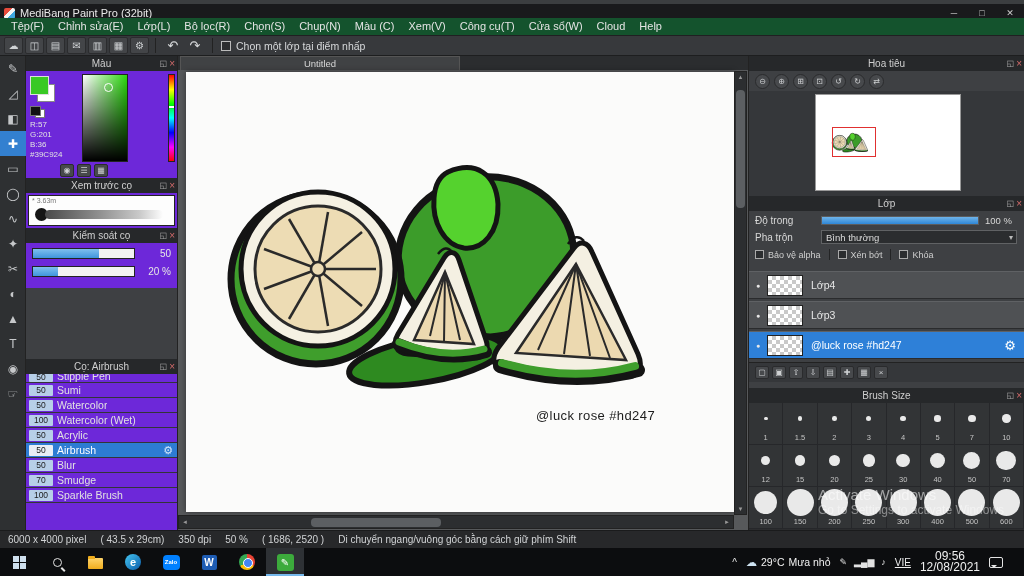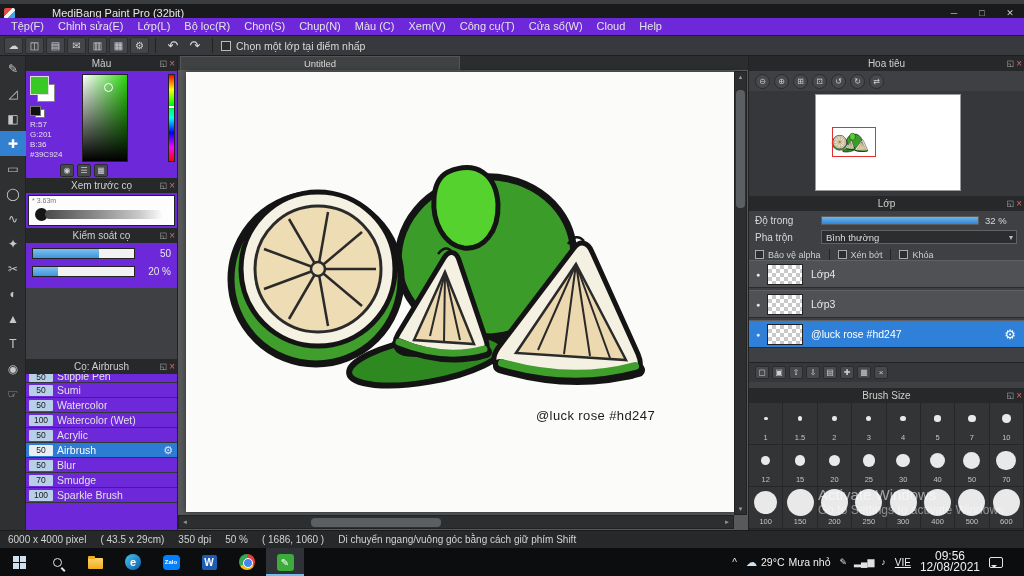--- a/index.html
+++ b/index.html
@@ -1,27 +1,27 @@
 <!DOCTYPE html>
 <html><head>
 <meta charset="utf-8">
 <style>
   * { box-sizing: border-box; margin: 0; padding: 0; user-select: none; }
   html,body { width:1024px; height:576px; overflow:hidden; }
   body { position:relative; font-family:"Liberation Sans", sans-serif; background:#3b3e40; color:#ddd; }
 
   
-  .titlebar{position:absolute;left:0;top:4px;width:1024px;height:18px;background:#191a1c;display:flex;align-items:center;font-size:11px;gap:32px;}
+  .titlebar{position:absolute;left:0;top:4px;width:1024px;height:18px;background:#191a1c;display:flex;align-items:center;font-size:11px;}
   .app-icon{width:11px;height:11px;margin:0 5px 0 4px;border-radius:2px;background:linear-gradient(135deg,#e84b3c 0 40%,#f5f5f5 40% 60%,#3fa7e0 60%);}
   .title-text{color:#e8e8e8;}
   .win-controls{margin-left:auto;display:flex;height:100%;}
   .wc{width:28px;height:100%;display:flex;align-items:center;justify-content:center;color:#ccc;font-size:9px;}
 
   
-  .menubar{position:absolute;left:0;top:18px;width:1024px;height:17px;background:#6d28d9;display:flex;align-items:center;padding-left:4px;}
+  .menubar{position:absolute;left:0;top:18px;width:1024px;height:17px;background:#14532d;display:flex;align-items:center;padding-left:4px;}
   .menu-item{padding:0 7px;font-size:11px;color:#e4e4e4;line-height:17px;}
 
   
   .toolbar{position:absolute;left:0;top:35px;width:1024px;height:21px;background:#37393c;border-top:1px solid #202022;border-bottom:1px solid #1d1e1f;display:flex;align-items:center;padding-left:4px;}
   .tb-icons{display:flex;gap:2px;}
   .tb-btn{width:19px;height:17px;background:#434548;border:1px solid #2b2c2e;color:#cfd2d4;font-size:10px;display:flex;align-items:center;justify-content:center;border-radius:2px;}
   .tb-sep{width:1px;height:15px;background:#222;margin:0 6px;}
   .tb-undo{width:22px;height:17px;color:#d8dadc;font-size:13px;display:flex;align-items:center;justify-content:center;}
   .tb-check{width:10px;height:10px;border:1px solid #bbb;background:#2c2d2f;margin:0 5px 0 2px;}
   .tb-check-label{font-size:10.5px;color:#d6d8da;}
@@ -109,21 +109,21 @@
   .lp-row{display:flex;align-items:center;padding:0 6px;margin-top:4px;font-size:10px;color:#d8d8d8;}
   .lp-label{width:66px;}
   .op-track{width:158px;height:9px;background:#1e1f21;border:1px solid #5a5c5e;position:relative;}
   .op-fill{height:100%;background:linear-gradient(to bottom,#6fb4ea,#2f87d6);}
   .op-val{margin-left:6px;font-size:9.5px;}
   .blend-select{width:196px;height:14px;background:#2b2d2f;border:1px solid #606264;font-size:9.5px;color:#ddd;display:flex;align-items:center;padding:0 4px;position:relative;}
   .blend-caret{position:absolute;right:3px;font-size:8px;color:#bbb;}
   .chk-row{display:flex;align-items:center;margin-top:5px;padding:0 6px;font-size:9px;color:#cfcfcf;gap:4px;}
   .chk-box{width:9px;height:9px;border:1px solid #aaa;background:#2b2d2f;flex:none;}
   .chk-sep{width:1px;height:11px;background:#232425;margin:0 4px;}
-  .layer-list{position:absolute;left:0;top:64px;width:100%;}
+  .layer-list{position:absolute;left:0;top:75px;width:100%;}
   .layer-row{height:28px;margin-bottom:2px;background:#4f5154;border-top:1px solid #5f6164;border-bottom:1px solid #2a2b2d;display:flex;align-items:center;font-size:10.5px;color:#e6e6e6;}
   .layer-row.sel{background:#2e80d8;color:#fff;}
   .eye{width:18px;text-align:center;font-size:7px;color:#e8e8e8;}
   .layer-thumb{width:36px;height:21px;border:1px solid #222;margin-right:8px;}
   .checker{background-color:#fff;background-image:linear-gradient(45deg,#c9c9c9 25%,transparent 25%,transparent 75%,#c9c9c9 75%),linear-gradient(45deg,#c9c9c9 25%,transparent 25%,transparent 75%,#c9c9c9 75%);background-size:8px 8px;background-position:0 0,4px 4px;}
   .layer-gear{margin-left:auto;margin-right:8px;font-size:13px;color:#fff;}
   .layer-footer{position:absolute;left:0;top:166px;width:100%;height:20px;display:flex;align-items:center;gap:3px;padding-left:6px;background:#35373a;border-top:1px solid #222;}
 
   .bsize-panel{flex:1;display:flex;flex-direction:column;min-height:0;justify-content:flex-end;}
   .bs-grid{flex:1;display:grid;grid-template-columns:repeat(8,1fr);grid-auto-rows:42px;background:#2c2d2f;}
@@ -461,21 +461,21 @@
       <span class="phead-icons">
           <span class="pico">◱</span>
           <span class="pico px">×</span>
         </span>
     </div>
     <div class="lp-row">
       <span class="lp-label">Độ trong</span>
       <div class="op-track">
           <div class="op-fill" style="width: 100%;"></div>
         </div>
-      <span class="op-val">32 %</span>
+      <span class="op-val">100 %</span>
     </div>
     <div class="lp-row">
       <span class="lp-label">Pha trộn</span>
       <div class="blend-select">
         <span>Bình thường</span>
         <span class="blend-caret">▾</span>
       </div>
     </div>
     <div class="chk-row">
       <span class="chk-box"></span>
@@ -624,21 +624,21 @@
         </div>
       </div>
   </div>
 </div>
 
 <div class="statusbar">
     <span class="status-seg">6000 x 4000 pixel</span>
     <span class="status-seg">( 43.5 x 29cm)</span>
     <span class="status-seg">350 dpi</span>
     <span class="status-seg">50 %</span>
-    <span class="status-seg">( 1686, 1060 )</span>
+    <span class="status-seg">( 1686, 2520 )</span>
     <span class="status-seg">Di chuyển ngang/vuông góc bằng cách giữ phím Shift</span>
   </div>
 
 <div class="watermark">
   <div class="wm1">Activate Windows</div>
   <div class="wm2">Go to Settings to activate Windows</div>
 </div>
 
 <div class="taskbar">
   <div class="tb-apps">

